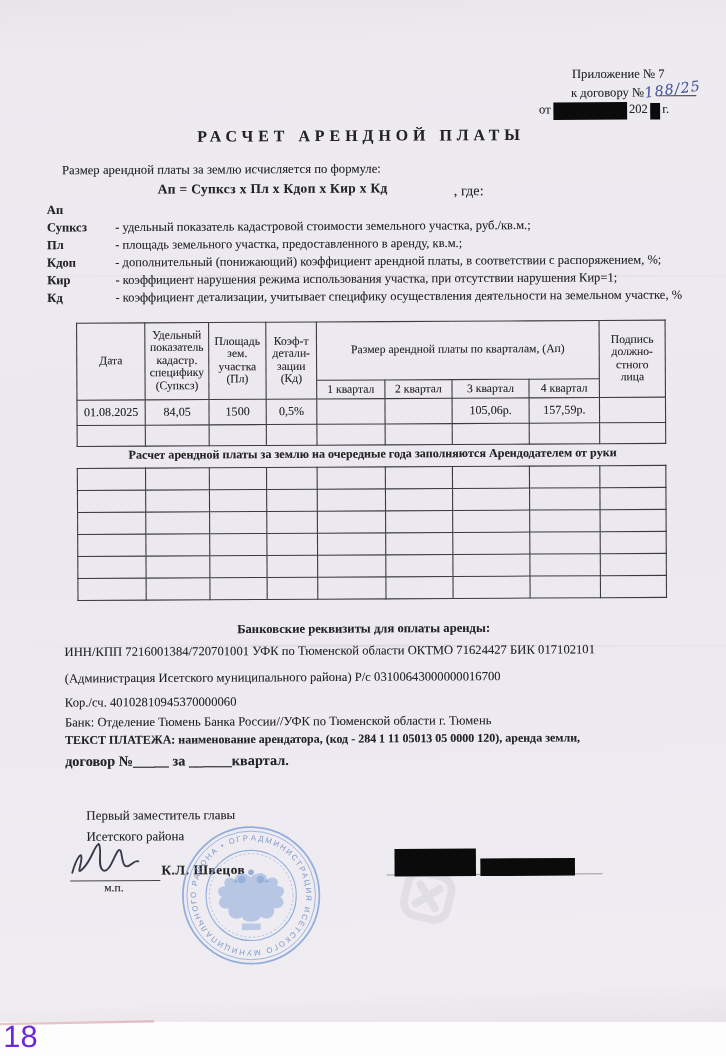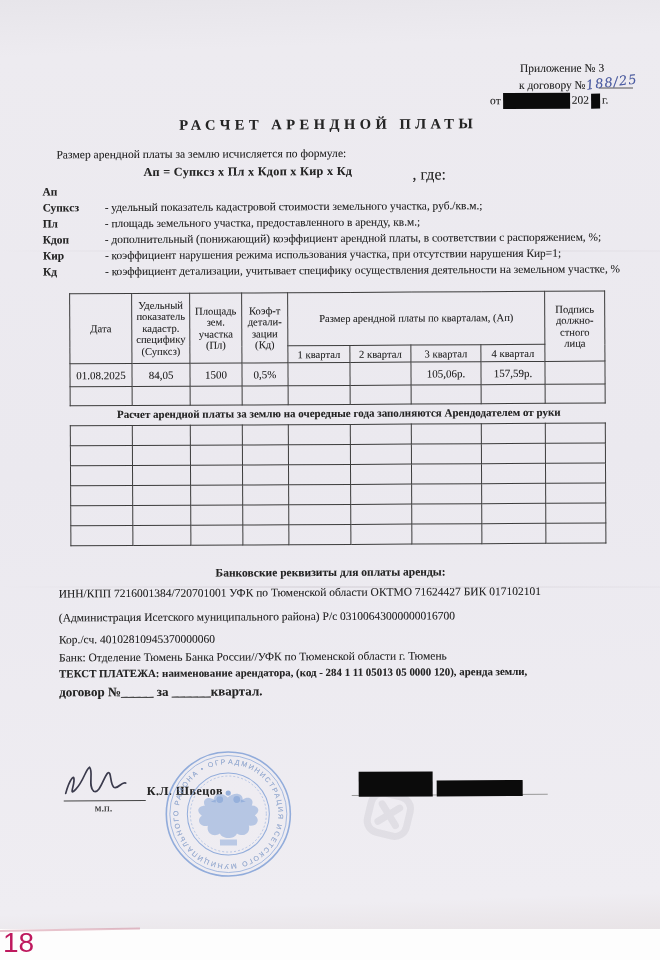--- a/index.html
+++ b/index.html
@@ -21,21 +21,21 @@
   .contract-no{display:inline-block;color:#4a5ca8;font-style:italic;font-size:13px;letter-spacing:1px;
         transform:rotate(-7deg) translateY(-2px);font-family:"DejaVu Serif",serif;}
   .blank-underline{display:inline-block;width:34px;border-bottom:1px solid #555;height:10px;margin-left:-38px;}
   .redact{background:#0b0b0b;display:inline-block;}
   .r-top-big{width:67px;height:16px;}
   .r-top-small{width:9px;height:15px;}
 
   .doc-title{top:116px;left:0;width:660px;text-align:center;font-weight:bold;font-size:14.5px;letter-spacing:4.5px;}
   .formula-intro{left:58px;top:147px;font-size:11.6px;}
   .formula-expr{left:145px;top:164px;font-size:12.2px;font-weight:bold;letter-spacing:.3px;}
-  .formula-where{left:414px;top:166px;font-size:16px;}
+  .formula-where{left:414px;top:166px;font-size:13px;}
 
   .defs{left:44px;top:183px;font-size:11.4px;line-height:15.9px;}
   .def-row{display:flex;}
   .def-term{width:62px;flex:none;font-weight:bold;}
 
   
   table{border-collapse:collapse;table-layout:fixed;}
   .t1{left:70px;top:292px;font-size:10.6px;}
   .t2{left:70px;top:424px;font-size:10.6px;}
   .t1 td,.t1 th,.t2 td{border:1px solid #3c3c3c;padding:0 2px;text-align:center;vertical-align:middle;
@@ -66,34 +66,34 @@
   .wm-text{font-family:"Liberation Sans",sans-serif;font-weight:bold;font-size:60px;letter-spacing:3px;line-height:1;}
   .sig-line2{left:350px;top:795px;width:196px;border-top:1px solid #999;height:0;z-index:2;}
   .r-sig1{left:357px;top:772px;width:74px;height:25px;z-index:3;}
   .r-sig2{left:435px;top:781px;width:86px;height:16px;z-index:3;}
 
   
   .bottom-strip{position:absolute;left:0;right:0;bottom:0;height:31px;background:#fdfdfd;}
   .edge-line{position:absolute;left:0;bottom:28px;width:140px;height:2px;background:rgba(205,125,145,.45);
         transform:rotate(-1deg);transform-origin:left;}
   .page-number{position:absolute;left:3px;top:927px;font-family:"Liberation Sans",sans-serif;
-        font-size:28px;color:#be185d;z-index:4;}
+        font-size:28px;color:#6d28d9;z-index:4;}
 </style>
 </head>
 <body>
 
 <div class="page">
   <div class="paper"></div>
   <div class="crease" style="top:250px"></div>
   <div class="crease" style="top:586px"></div>
 
   <div class="content">
 
     <div class="abs appendix">
-      <div class="apx-l1">Приложение № 3</div>
+      <div class="apx-l1">Приложение № 7</div>
       <div class="apx-l2">
         <span>к договору №</span><span class="contract-no">188/25</span><span class="blank-underline"></span>
       </div>
       <div class="apx-l3">
         <span>от</span>
         <span class="redact r-top-big"></span>
         <span>202</span>
         <span class="redact r-top-small"></span>
         <span>г.</span>
       </div>
@@ -281,20 +281,22 @@
 
     <div class="abs bank-title">Банковские реквизиты для оплаты аренды:</div>
     <div class="abs bank-line b1">ИНН/КПП 7216001384/720701001 УФК по Тюменской области ОКТМО 71624427 БИК 017102101</div>
     <div class="abs bank-line b2">(Администрация Исетского муниципального района) Р/с 03100643000000016700</div>
     <div class="abs bank-line b3">Кор./сч. 40102810945370000060</div>
     <div class="abs bank-line b4">Банк: Отделение Тюмень Банка России//УФК по Тюменской области г. Тюмень</div>
     <div class="abs bank-line b5">ТЕКСТ ПЛАТЕЖА: наименование арендатора, (код - 284 1 11 05013 05 0000 120), аренда земли,</div>
     <div class="abs bank-line b6">договор №_____ за ______квартал.</div>
 
     <div class="abs sig-position">
+      <div>Первый заместитель главы</div>
+      <div>Исетского района</div>
     </div>
 
     <svg class="abs sig-scribble" width="90" height="42" viewBox="0 0 90 42">
       <path d="M6 32 C10 18 16 10 14 22 C13 28 10 34 16 28 C24 20 26 8 30 6 C34 10 28 26 34 30
                C40 33 44 16 48 12 C52 9 50 22 54 26 C58 29 62 20 66 22" fill="none" stroke="#3a3a4c" stroke-width="1.7" stroke-linecap="round"></path>
     </svg>
     <div class="abs sig-rule"></div>
     <div class="abs sig-name">К.Л. Швецов</div>
     <div class="abs mp">м.п.</div>
 

